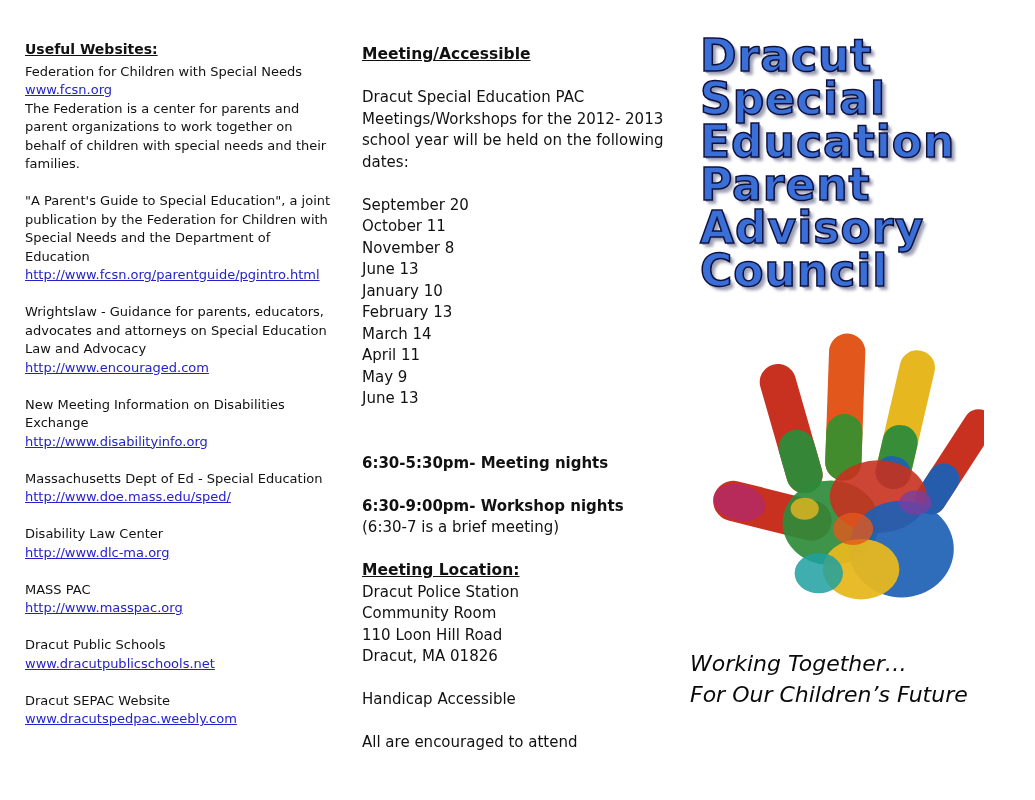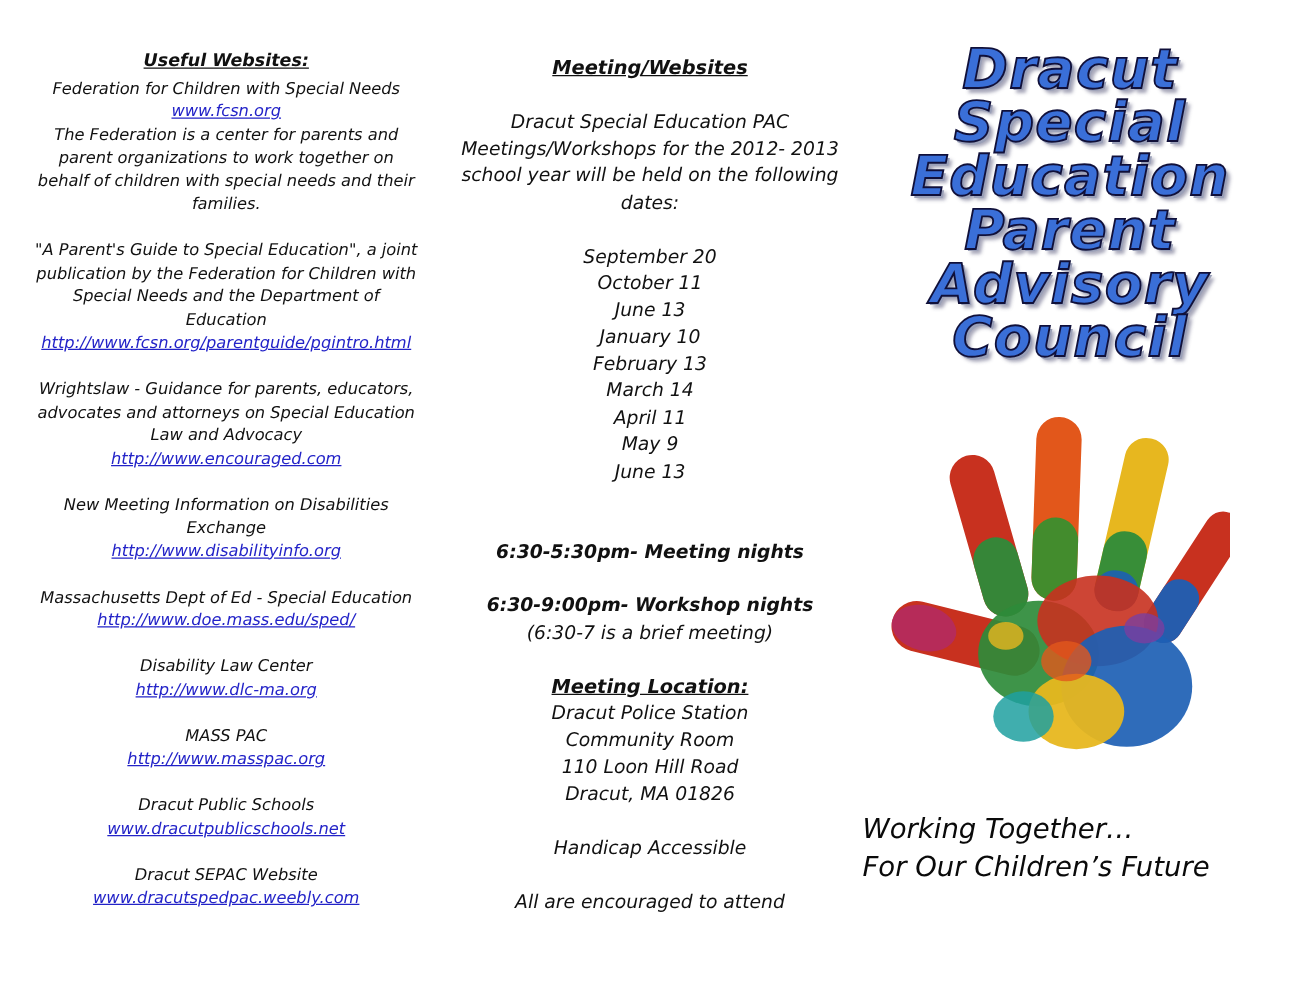--- a/index.html
+++ b/index.html
@@ -4,21 +4,21 @@
 <style>
   * { margin: 0; padding: 0; box-sizing: border-box; }
   html, body { width: 1035px; height: 800px; }
   body {
     position: relative;
     background: #ffffff;
     font-family: "DejaVu Sans", sans-serif;
     color: #111111;
     overflow: hidden;
   }
-  .col { position: absolute; text-align: center; font-style: italic; }
+  .col { position: absolute; text-align: left; }
 
   
   .col-left {
     left: 25px; top: 40px; width: 312px;
     font-size: 13px; line-height: 18.5px;
   }
   .col-left .heading { font-size: 14px; margin-bottom: 4px; }
 
   
   .col-mid {
@@ -91,27 +91,28 @@
       <div class="gap"></div>
       <p>Dracut Public Schools</p>
       <a class="link" href="#">www.dracutpublicschools.net</a>
       <div class="gap"></div>
       <p>Dracut SEPAC Website</p>
       <a class="link" href="#">www.dracutspedpac.weebly.com</a>
     </div>
 </section>
 
 <section class="col col-mid">
-  <h2 class="heading">Meeting/Websites</h2>
+  <h2 class="heading">Meeting/Accessible</h2>
   <div class="gap-m"></div>
   <p>Dracut Special Education PAC Meetings/Workshops for the 2012- 2013 school year will be held on the following dates:</p>
   <div class="gap-m"></div>
   <div id="dates-list">
       <p>September 20</p>
       <p>October 11</p>
+      <p>November 8</p>
       <p>June 13</p>
       <p>January 10</p>
       <p>February 13</p>
       <p>March 14</p>
       <p>April 11</p>
       <p>May 9</p>
       <p>June 13</p>
     </div>
   <div class="gap-2"></div>
   <p class="bold">6:30-5:30pm- Meeting nights</p>

